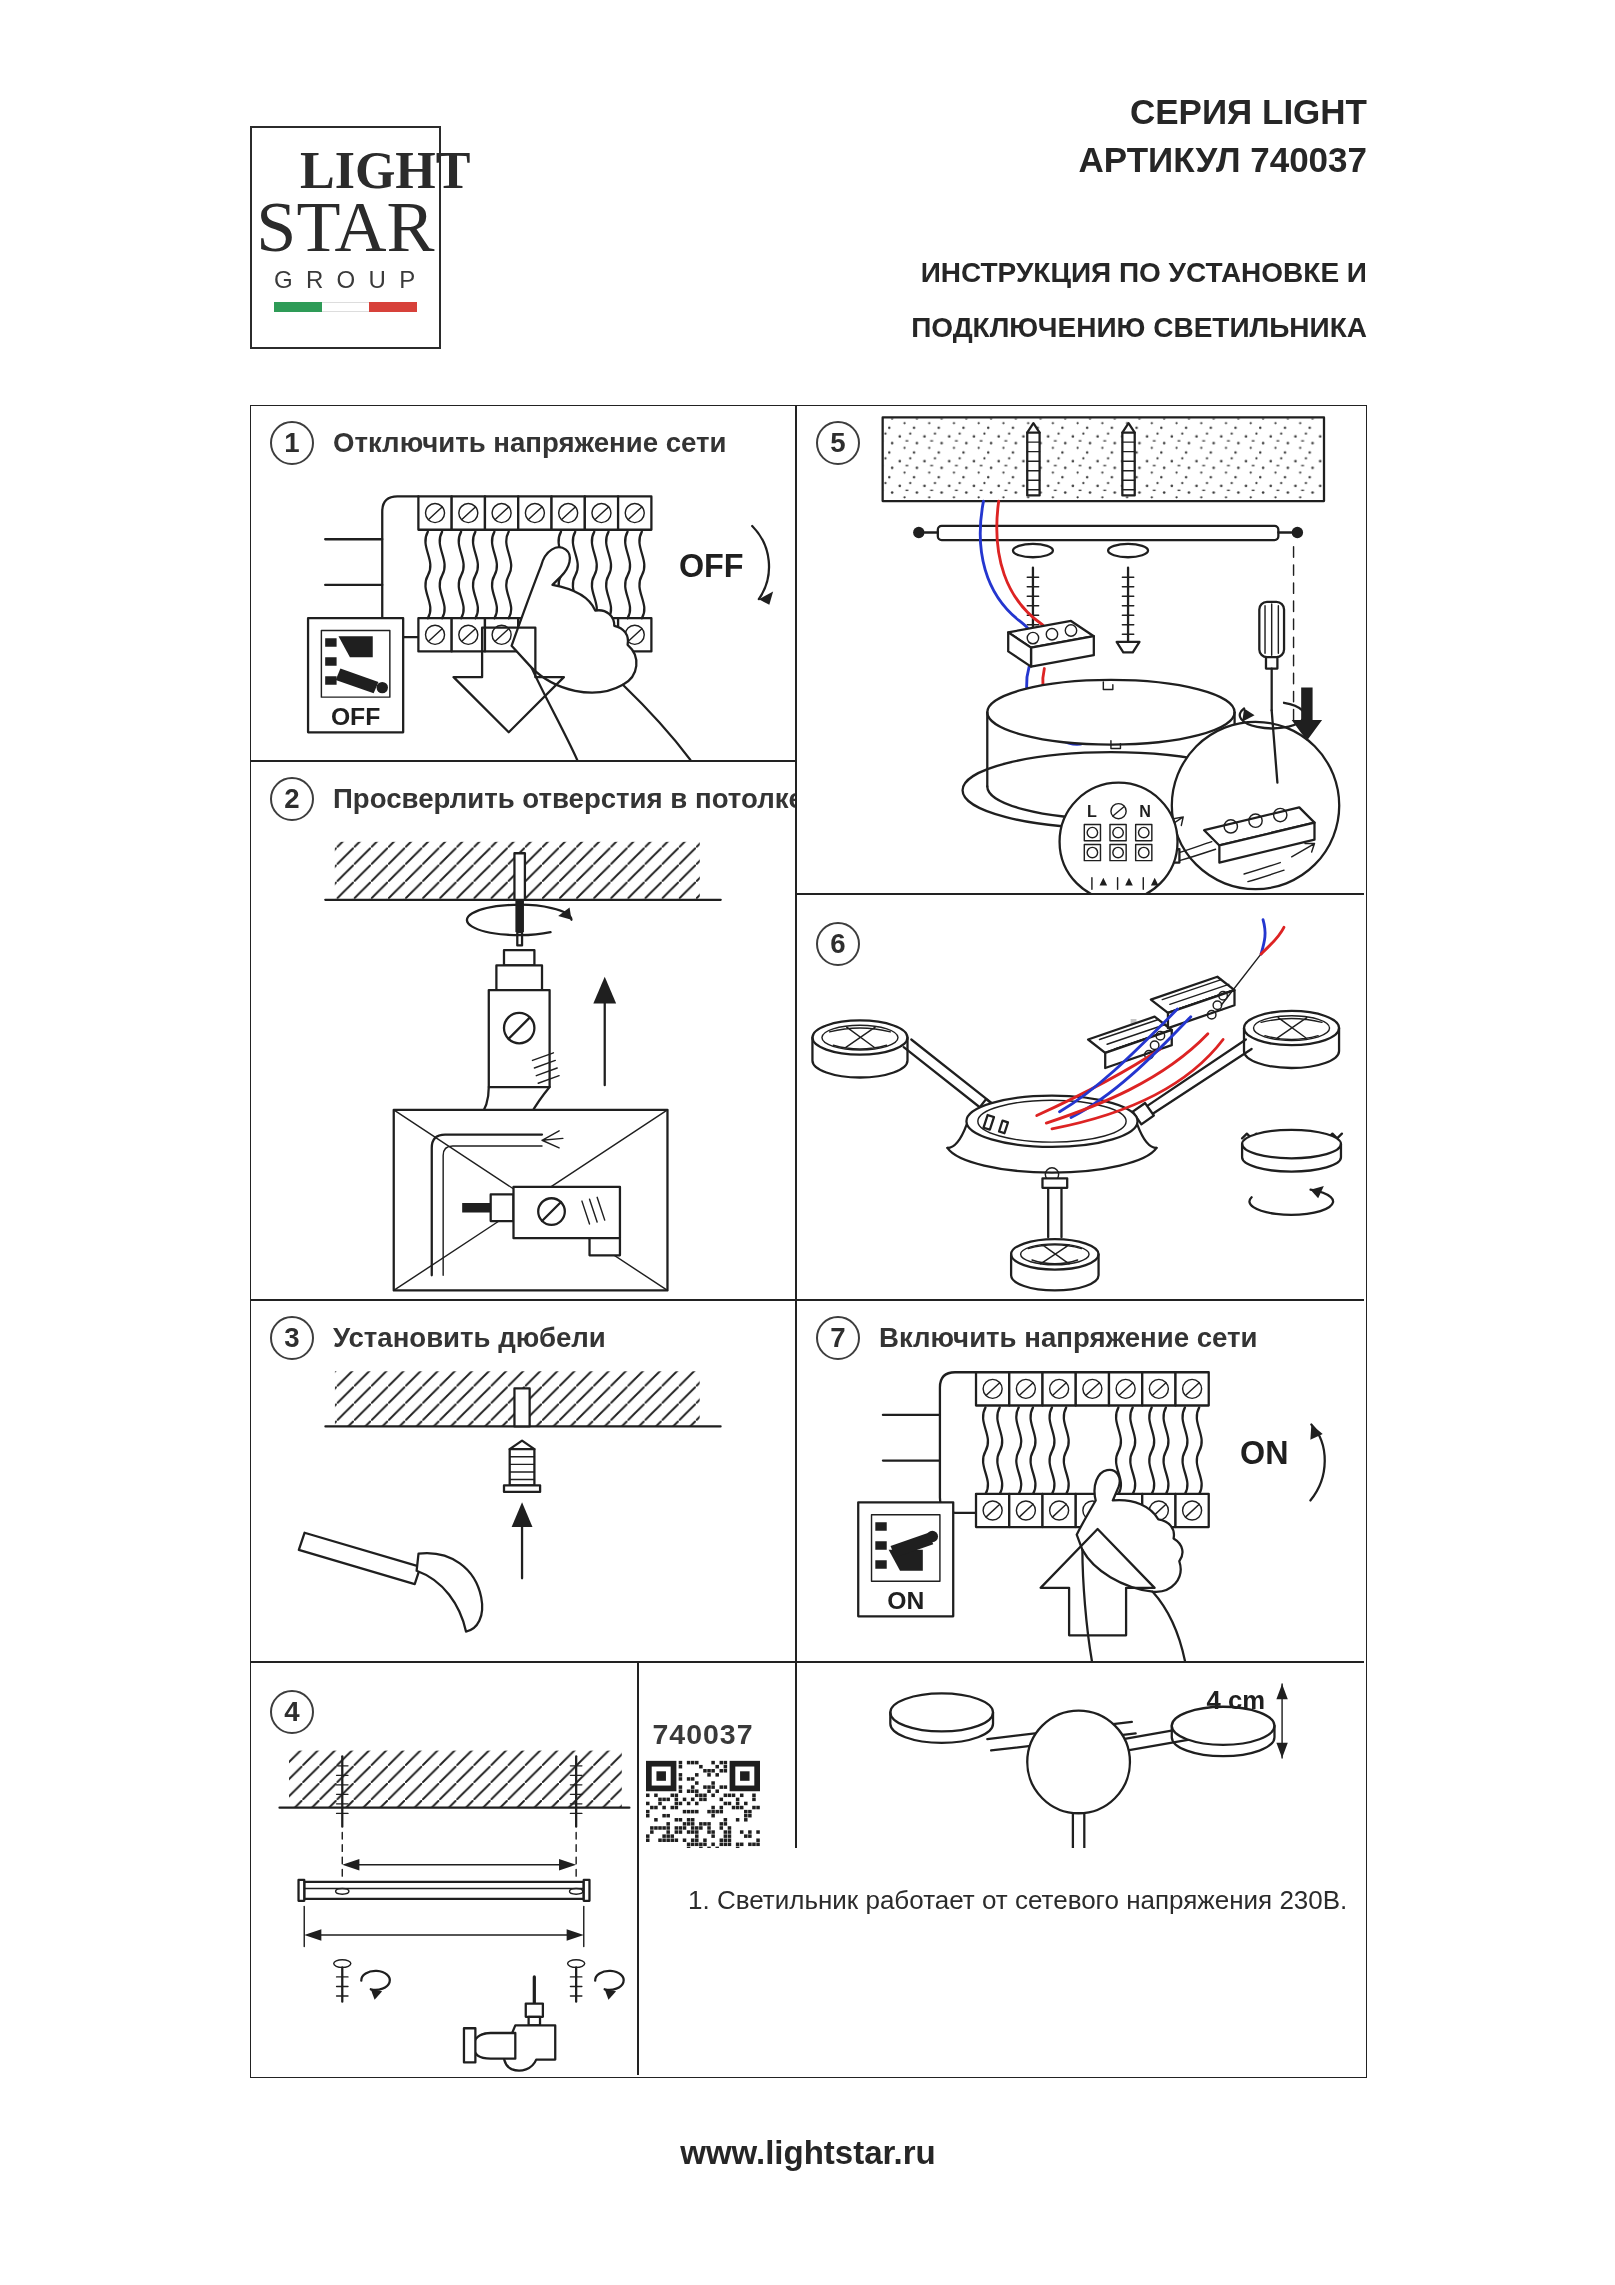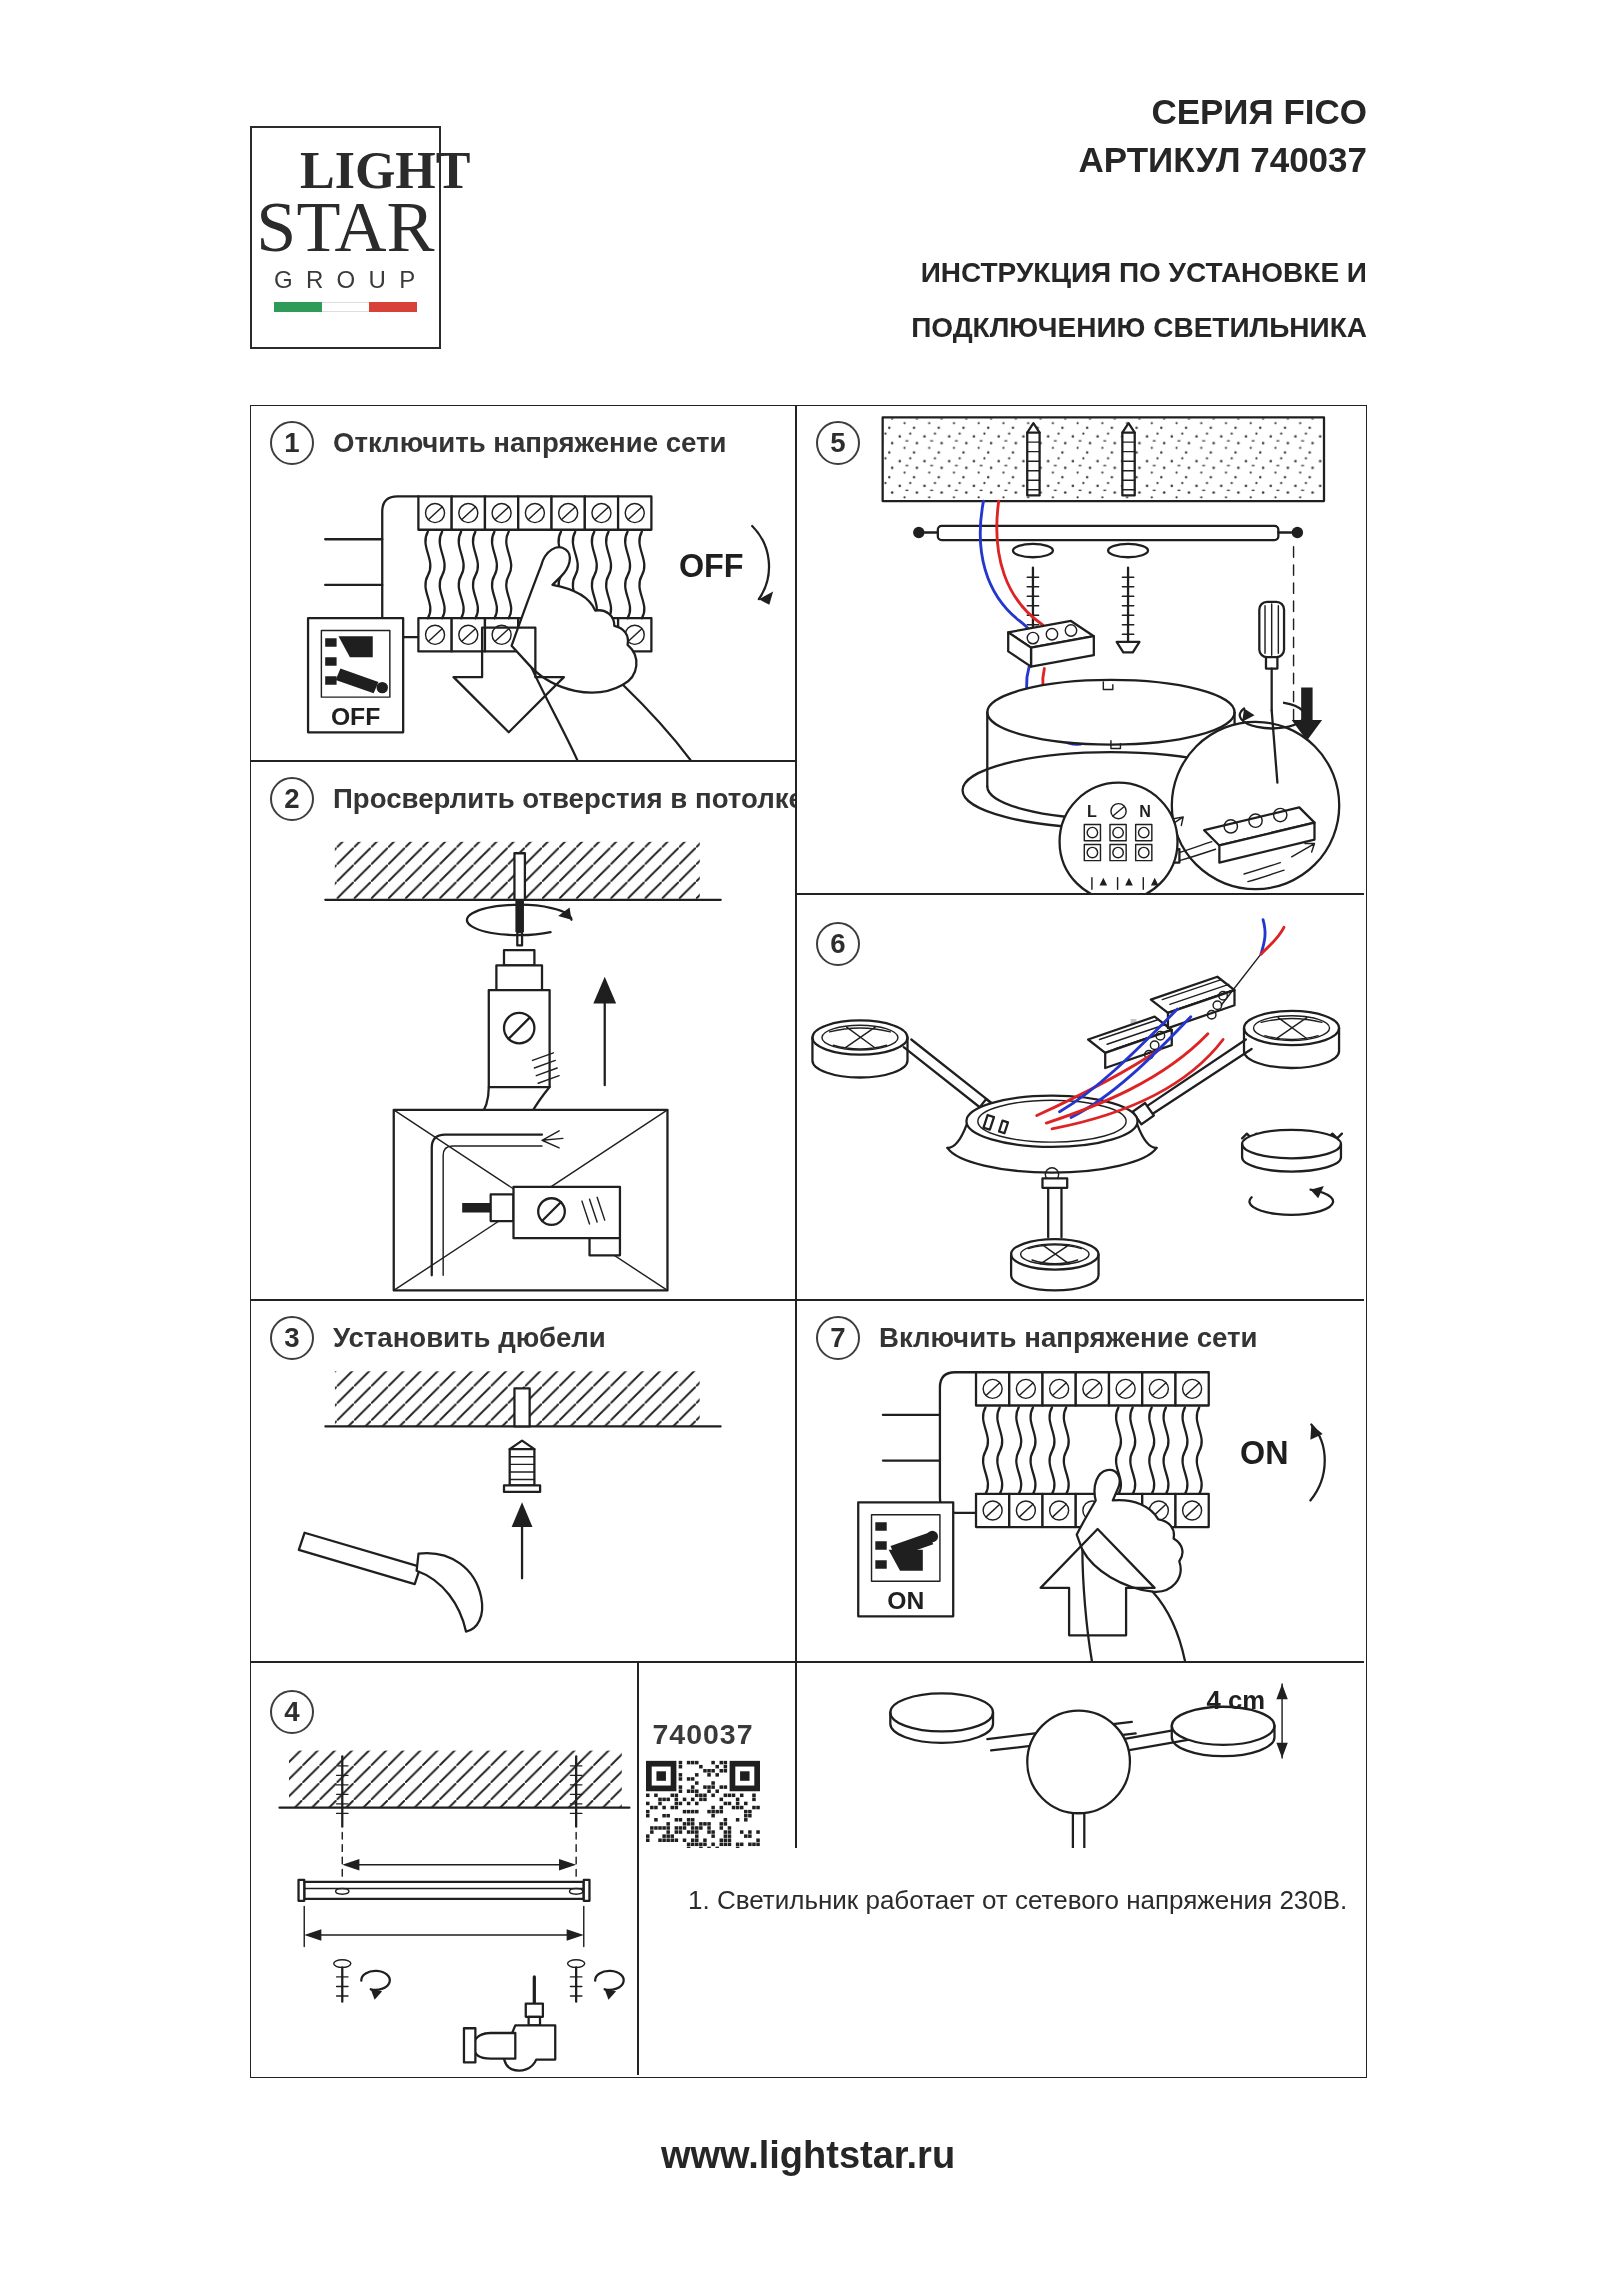--- a/index.html
+++ b/index.html
@@ -37,38 +37,38 @@
   .wb{fill:none;stroke:#2436cf;stroke-width:3;stroke-linecap:round;}
   text.svgt{font-family:"Liberation Sans",sans-serif;font-weight:bold;fill:#1f1f1f;}
 
   
   .qr-num{position:absolute;top:55px;width:100%;text-align:center;font-size:28.5px;color:#3a3a3a;font-weight:bold;letter-spacing:1px;}
   .qr-wrap{position:absolute;left:50%;top:95px;transform:translateX(-50%);}
 
   
   .notes-txt{position:absolute;left:49px;top:32px;font-size:26px;line-height:40px;color:#2b2b2b;}
 
-  .footer{position:absolute;top:2134px;left:0;width:100%;text-align:center;font-size:38px;font-weight:bold;color:#262626;}
+  .footer{position:absolute;top:2134px;left:0;width:100%;text-align:center;font-size:33px;font-weight:bold;color:#262626;}
 </style>
 </head>
 <body>
 
 <div class="logo-box">
   <div class="logo-light">LIGHT</div>
   <div class="logo-star">STAR</div>
   <div class="logo-group">GROUP</div>
   <div class="logo-flag">
     <div style="background:#2e9b57"></div>
     <div style="background:#ffffff;border-top:1px solid #ddd;border-bottom:1px solid #ddd;box-sizing:border-box;"></div>
     <div style="background:#d7413a"></div>
   </div>
 </div>
 
 <div class="hdr">
-  <div class="hdr-series">СЕРИЯ FICO</div>
+  <div class="hdr-series">СЕРИЯ LIGHT</div>
   <div class="hdr-article">АРТИКУЛ 740037</div>
 </div>
 <div class="hdr-title">
   <div>ИНСТРУКЦИЯ ПО УСТАНОВКЕ И</div>
   <div>ПОДКЛЮЧЕНИЮ СВЕТИЛЬНИКА</div>
 </div>
 
 <div class="grid">
 
   <div class="dv" style="left:544px;top:0;width:1.9px;height:1528px;"></div>

